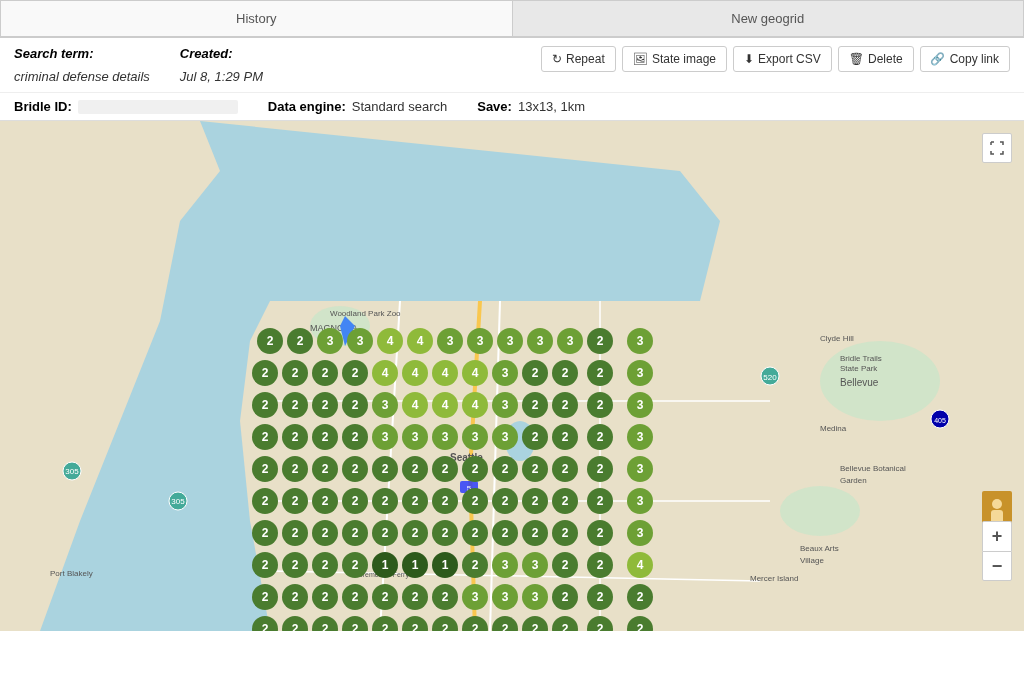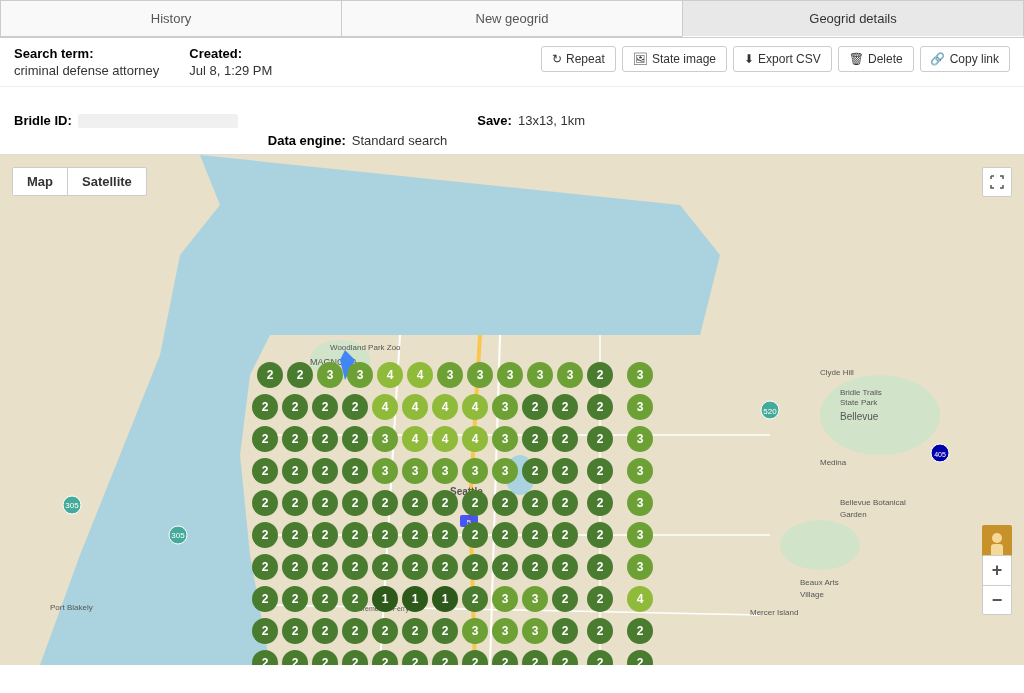--- a/index.html
+++ b/index.html
@@ -13,21 +13,21 @@
     .tab:last-child { background: #e8e8e8; }
 
     
     .info-bar { padding: 8px 14px; display: flex; align-items: flex-start; gap: 0; border-bottom: 1px solid #eee; }
     .info-section { display: flex; flex-direction: column; }
     .info-label { font-weight: bold; font-size: 13px; }
     .info-value { font-size: 13px; color: #333; }
     .show-link { color: #4285f4; text-decoration: none; font-size: 12px; display: flex; align-items: center; gap: 2px; }
     .show-link::before { content: '📍'; font-size: 10px; }
     .info-cols { display: flex; gap: 30px; flex: 1; }
-    .info-col { display: flex; flex-direction: column; gap: 2px; min-width: 120px; }
+    .info-col { display: flex; flex-direction: column; gap: 8px; min-width: 120px; font-style: italic; }
 
     
     .action-buttons { display: flex; align-items: center; gap: 6px; margin-left: auto; }
     .btn { padding: 5px 10px; border: 1px solid #ccc; background: #fff; border-radius: 3px; cursor: pointer; font-size: 12px; color: #333; display: flex; align-items: center; gap: 4px; white-space: nowrap; }
 
     
     .info-bar2 { padding: 6px 14px; display: flex; align-items: center; gap: 30px; border-bottom: 1px solid #ddd; }
     .place-id-section { display: flex; align-items: center; gap: 6px; }
     .place-id-box { background: #f0f0f0; width: 160px; height: 14px; border-radius: 2px; }
     .info-bar2 .info-label { font-weight: bold; }
@@ -56,29 +56,28 @@
     
     .grid-overlay { position: absolute; top: 0; left: 0; width: 100%; height: 100%; z-index: 5; pointer-events: none; }
     .dot { position: absolute; width: 26px; height: 26px; border-radius: 50%; display: flex; align-items: center; justify-content: center; font-size: 12px; font-weight: bold; color: #fff; transform: translate(-50%, -50%); }
   </style>
 </head>
 <body>
 
 <div class="tabs">
   <div class="tab">History</div>
   <div class="tab">New geogrid</div>
-  <div class="tab active">Geogrid details</div>
 </div>
 
 <div class="info-bar">
 
   <div class="info-cols">
     <div class="info-col">
       <span class="info-label">Search term:</span>
-      <span class="info-value">criminal defense attorney</span>
+      <span class="info-value">criminal defense details</span>
     </div>
     <div class="info-col">
       <span class="info-label">Created:</span>
       <span class="info-value">Jul 8, 1:29 PM</span>
     </div>
   </div>
 
   <div class="action-buttons">
     <button class="btn">
       <span>↻</span>
@@ -101,21 +100,21 @@
       <span>Copy link</span>
     </button>
   </div>
 </div>
 
 <div class="info-bar2">
   <div class="place-id-section">
     <span class="info-label">Bridle ID:</span>
     <div class="place-id-box"></div>
   </div>
-  <div style="display:flex;gap:6px;align-items:center;margin-top:40px;">
+  <div style="display:flex;gap:6px;align-items:center;">
     <span class="info-label">Data engine:</span>
     <span class="info-value">Standard search</span>
   </div>
   <div style="display:flex;gap:6px;align-items:baseline;">
     <span class="info-label">Save:</span>
     <span class="info-value">13x13, 1km</span>
   </div>
 </div>
 
 <div class="map-container">
@@ -169,24 +168,20 @@
     <circle cx="770" cy="255" r="9" fill="#4a9" stroke="#fff" stroke-width="1"></circle>
     <text x="770" y="259" font-size="8" fill="#fff" font-family="Arial" text-anchor="middle">520</text>
     <rect x="460" y="360" width="18" height="12" rx="2" fill="#23f" opacity="0.8"></rect>
     <text x="469" y="370" font-size="8" fill="#fff" font-family="Arial" text-anchor="middle">5</text>
 
     <polygon points="340,205 345,195 355,205 345,225" fill="#4285f4"></polygon>
 
     <text x="358" y="456" font-size="7" fill="#555" font-family="Arial">Bremerton Ferry</text>
   </svg>
 
-  <div class="map-type-control">
-    <button class="map-type-btn active">Map</button>
-    <button class="map-type-btn">Satellite</button>
-  </div>
 
   <div class="fullscreen-btn">
     <svg width="14" height="14" viewBox="0 0 14 14">
       <path d="M1,1 L4,1 M1,1 L1,4 M10,1 L13,1 L13,4 M1,10 L1,13 L4,13 M13,10 L13,13 L10,13" stroke="#555" stroke-width="1.5" fill="none"></path>
     </svg>
   </div>
 
   <div class="street-view-btn">
     <svg width="20" height="36" viewBox="0 0 20 36">
       <circle cx="10" cy="6" r="5" fill="#f5d999"></circle>

